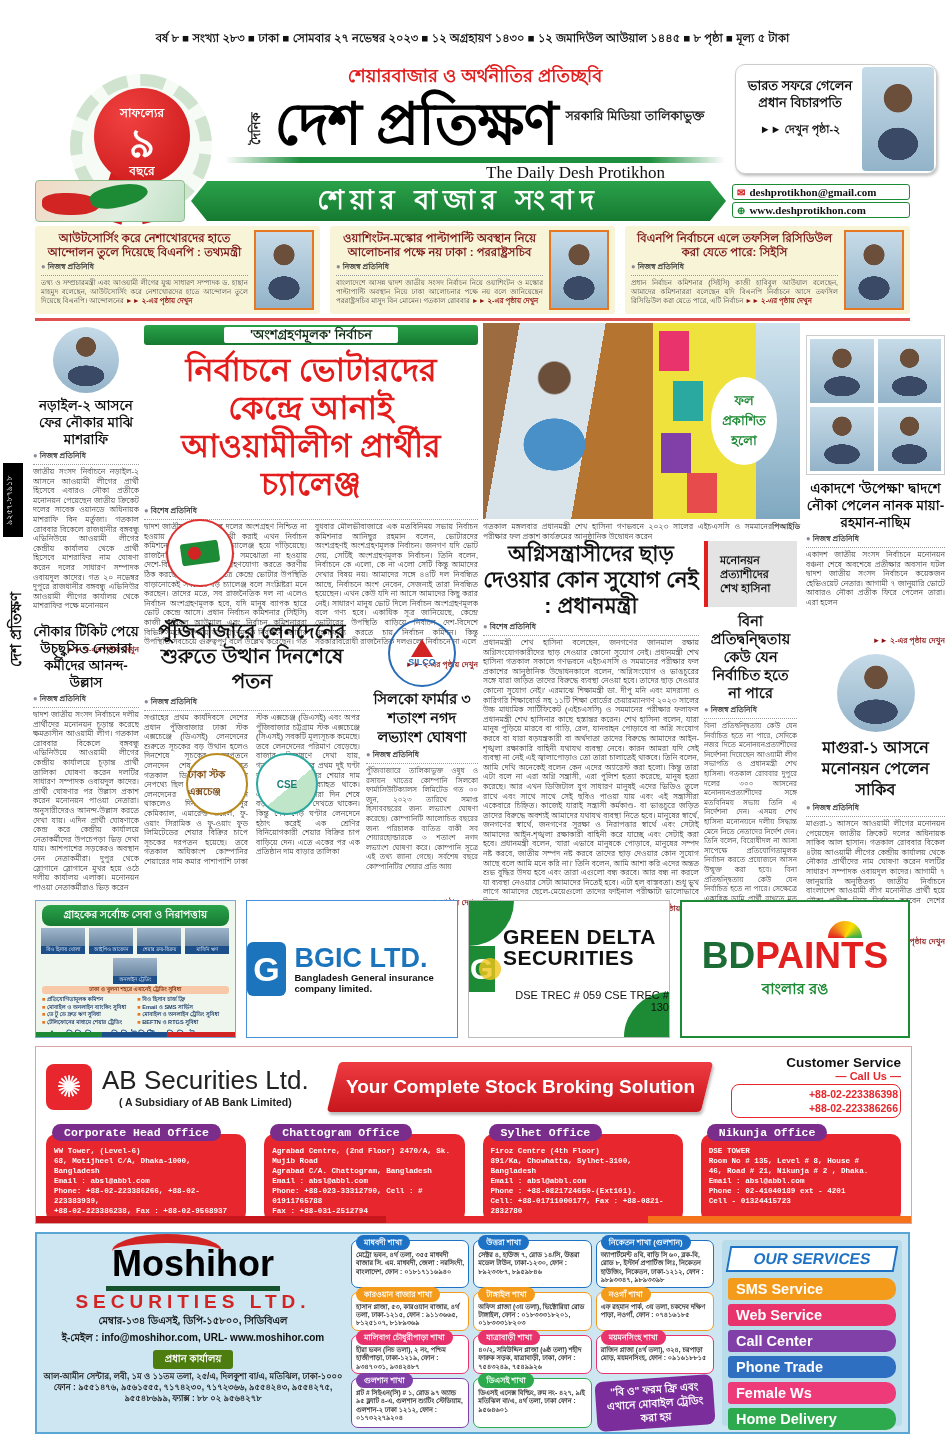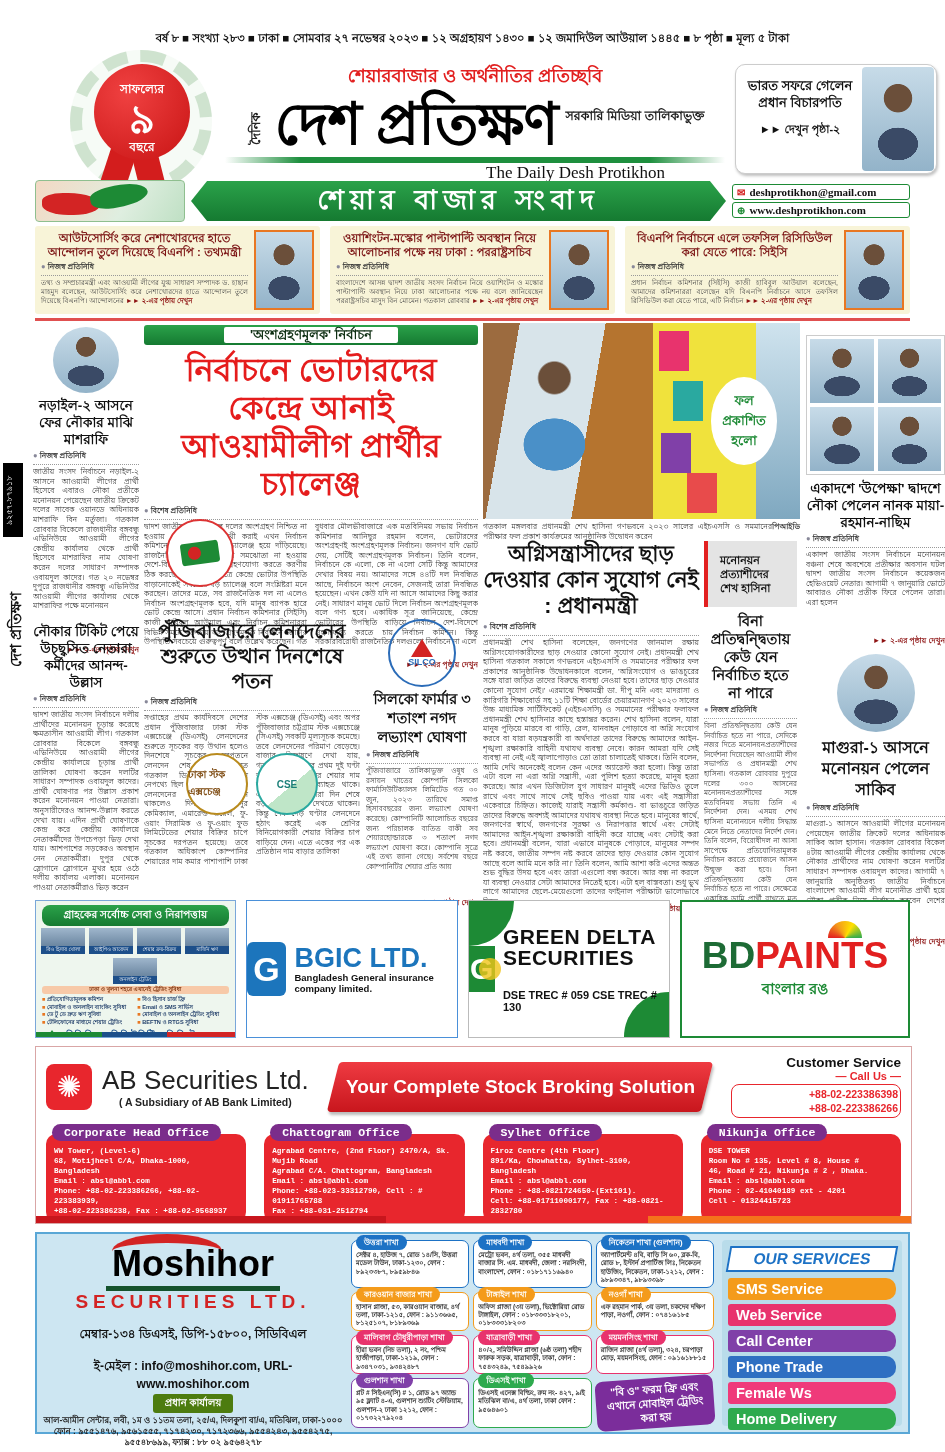--- a/index.html
+++ b/index.html
@@ -1,21 +1,21 @@
 <!DOCTYPE html>
 <html><head>
 <meta charset="utf-8">
 <style>
   html,body{margin:0;padding:0;background:#e9e9e9;}
   .page{position:relative;width:945px;height:1452px;margin:0 auto;background:#fff;
         font-family:"Liberation Sans",sans-serif;color:#222;overflow:hidden;}
   .abs{position:absolute;}
   
   .dateline{top:30px;left:0;width:100%;text-align:center;font-size:11.5px;font-weight:bold;color:#111;}
-  .badge{top:50px;left:60px;width:150px;height:120px;}
+  .badge{top:74px;left:60px;width:150px;height:120px;}
   .badge .ring{position:absolute;left:10px;top:0;width:118px;height:118px;border-radius:50%;
                border:12px dashed #cfe3cf;background:#f6fbf6;}
   .badge .disc{position:absolute;left:34px;top:14px;width:96px;height:96px;border-radius:50%;
                background:radial-gradient(circle at 35% 30%,#f04141,#c81414);color:#fff;text-align:center;}
   .badge .disc .t1{font-size:12px;font-weight:bold;margin-top:16px;}
   .badge .disc .num{font-size:40px;font-weight:bold;line-height:38px;}
   .badge .disc .t2{font-size:12px;font-weight:bold;}
   .badge .rib1,.badge .rib2{position:absolute;width:26px;height:52px;background:#d31d1d;top:96px;}
   .badge .rib1{left:44px;transform:rotate(18deg);}
   .badge .rib2{left:76px;transform:rotate(-14deg);}
@@ -149,21 +149,21 @@
   .bgic-sub{font-size:9.5px;color:#111;font-weight:bold;}
   .ad-gd{width:212px;display:flex;align-items:center;justify-content:center;gap:8px;}
   .gd-corner1,.gd-corner2{position:absolute;width:90px;height:90px;background:#1d8a35;border-radius:50%;}
   .gd-corner1{left:-45px;top:-45px;}
   .gd-corner2{right:-45px;bottom:-45px;}
   .gd-logo{width:46px;height:46px;background:#1d8a35;position:relative;z-index:1;color:#fff;font-size:30px;
            font-weight:bold;display:flex;align-items:center;justify-content:center;}
   .gd-logo::after{content:"";position:absolute;left:10px;top:12px;width:22px;height:22px;border-radius:50%;background:#f0c419;opacity:.8;}
   .gd-tx{z-index:1;position:relative;}
   .gd-name{font-size:21px;font-weight:bold;color:#111;line-height:21px;letter-spacing:.5px;}
-  .gd-trec{font-size:11px;font-weight:bold;color:#111;margin-top:21px;}
+  .gd-trec{font-size:11px;font-weight:normal;color:#111;margin-top:21px;text-align:right;}
   .ad-bdp{width:239px;border:2px solid #1d8a35;display:flex;flex-direction:column;align-items:center;justify-content:center;}
   .bdp-row{font-size:37px;font-weight:bold;line-height:38px;position:relative;}
   .bdp-bd{color:#1d6b35;}
   .bdp-paints{color:#e22020;}
   .fan{position:absolute;right:26px;top:-16px;width:34px;height:17px;border-radius:34px 34px 0 0;
        background:conic-gradient(from -90deg at 50% 100%,#e22020,#f49b1b,#ffe000,#2eaa4e,#2e6fc2,#8040a8,#e8336d);}
   .bdp-sub{color:#1d8a35;font-size:15px;font-weight:bold;margin-top:2px;}
   
   .absec{top:1046px;left:35px;width:875px;height:176px;border:1px solid #d9a6a6;background:#fff;}
   .ab-top{display:flex;align-items:center;padding:8px 10px 0;gap:10px;}
@@ -188,21 +188,21 @@
             background:linear-gradient(90deg,#c8161d 40%,#e8262d 40% 70%,#f4731b 70%);}
   
   .mosh{top:1232px;left:35px;width:875px;height:202px;border:2px solid #5aa7d6;background:#cde6f2;padding:6px;box-sizing:border-box;
         display:flex;gap:8px;}
   .mo-left{width:300px;text-align:center;}
   .mo-logo{font-size:36px;font-weight:bold;color:#000000;line-height:44px;position:relative;display:inline-block;
            border-bottom:5px solid #14532d;padding:2px 6px 0;}
   .mo-logo::before{content:"";position:absolute;left:6px;top:-6px;width:110px;height:26px;border-top:9px solid #d32424;
                    border-radius:50% 50% 0 0;}
   .mo-sec{color:#d32424;font-size:19px;font-weight:bold;letter-spacing:5px;}
-  .mo-line{font-size:12px;font-weight:bold;color:#111;margin-top:12px;}
+  .mo-line{font-size:10px;font-weight:bold;color:#111;margin-top:0;}
   .mo-ho{display:inline-block;background:#4d7c0f;color:#fff;font-size:10px;font-weight:bold;border-radius:3px;
          padding:1px 12px;margin-top:3px;}
   .mo-addr{font-size:8.4px;font-weight:bold;color:#222;line-height:11px;margin-top:2px;white-space:pre-line;}
   .mo-grid{flex:1;display:grid;grid-template-columns:1fr 1fr 1fr;gap:4px;}
   .mo-card{background:#fff;border-radius:7px;border:1.5px solid #999;padding:10px 4px 2px;position:relative;}
   .mo-card .hd{position:absolute;top:-6px;left:4px;right:auto;color:#fff;font-size:7.8px;font-weight:bold;
                border-radius:8px;padding:1px 8px;}
   .mo-card .tx{font-size:6.6px;font-weight:bold;color:#333;line-height:8.4px;}
   .c-blue{background:#1d72c5;} .b-blue{border-color:#1d72c5;}
   .c-orange{background:#f49b1b;} .b-orange{border-color:#f49b1b;}
@@ -543,26 +543,26 @@
       <div class="mo-sec">SECURITIES LTD.</div>
       <div class="mo-line">মেম্বার-১৩৪ ডিএসই, ডিপি-১৫৮০০, সিডিবিএল</div>
       <div class="mo-line">ই-মেইল : info@moshihor.com, URL- www.moshihor.com</div>
       <div class="mo-ho">প্রধান কার্যালয়</div>
       <div class="mo-addr">আল-আমীন সেন্টার, লবী, ১ম ও ১১তম তলা, ২৫/এ, দিলকুশা বা/এ, মতিঝিল, ঢাকা-১০০০
 ফোন : ৯৫৫১৪৭৬, ৯৫৬১৫৫৫, ৭১৭৪২৩০, ৭১৭২৩৬৬, ৯৫৫৪২৪৩, ৯৫৫৪২৭৫,
 ৯৫৫৪৮৬৯৯, ফ্যাক্স : ৮৮ ০২ ৯৫৬৪২৭৮</div>
     </div>
     <div class="mo-grid">
       <div class="mo-card b-blue">
+          <div class="hd c-blue">মাধবদী শাখা</div>
+          <div class="tx">মেট্রো ভবন, ৪র্থ তলা, ৩৫৫ মাধবদী বাজার সি. এম. মাধবদী, জেলা : নরসিংদী, বাংলাদেশ, ফোন : ০১৮১৭১১৬৯৪০</div>
+        </div>
+      <div class="mo-card b-blue">
           <div class="hd c-blue">উত্তরা শাখা</div>
           <div class="tx">সেক্টর ৪, হাউজ ৭, রোড ১৪/সি, উত্তরা মডেল টাউন, ঢাকা-১২৩০, ফোন : ৮৯২৩৩৮৭, ৮৯৫৯৮৪৬</div>
-        </div>
-      <div class="mo-card b-blue">
-          <div class="hd c-blue">মাধবদী শাখা</div>
-          <div class="tx">মেট্রো ভবন, ৪র্থ তলা, ৩৫৫ মাধবদী বাজার সি. এম. মাধবদী, জেলা : নরসিংদী, বাংলাদেশ, ফোন : ০১৮১৭১১৬৯৪০</div>
         </div>
       <div class="mo-card b-blue">
           <div class="hd c-blue">নিকেতন শাখা (গুলশান)</div>
           <div class="tx">অ্যাপার্টমেন্ট ৪বি, বাড়ি সি ৬০, ব্লক-বি, রোড ৮, ইস্টার্ন প্রপার্টিজ লিঃ, নিকেতন হাউজিং, নিকেতন, ঢাকা-১২১২, ফোন : ৯৮৯৩৩৪৭, ৯৮৯৩৩৯৮</div>
         </div>
       <div class="mo-card b-orange">
           <div class="hd c-orange">কারওয়ান বাজার শাখা</div>
           <div class="tx">হাসান প্লাজা, ৫৩, কারওয়ান বাজার, ৪র্থ তলা, ঢাকা-১২১৫, ফোন : ৯১১৩৬৬৫, ৮১২৫১০৭, ৮১৮৯৩৬৯</div>
         </div>
       <div class="mo-card b-orange">

